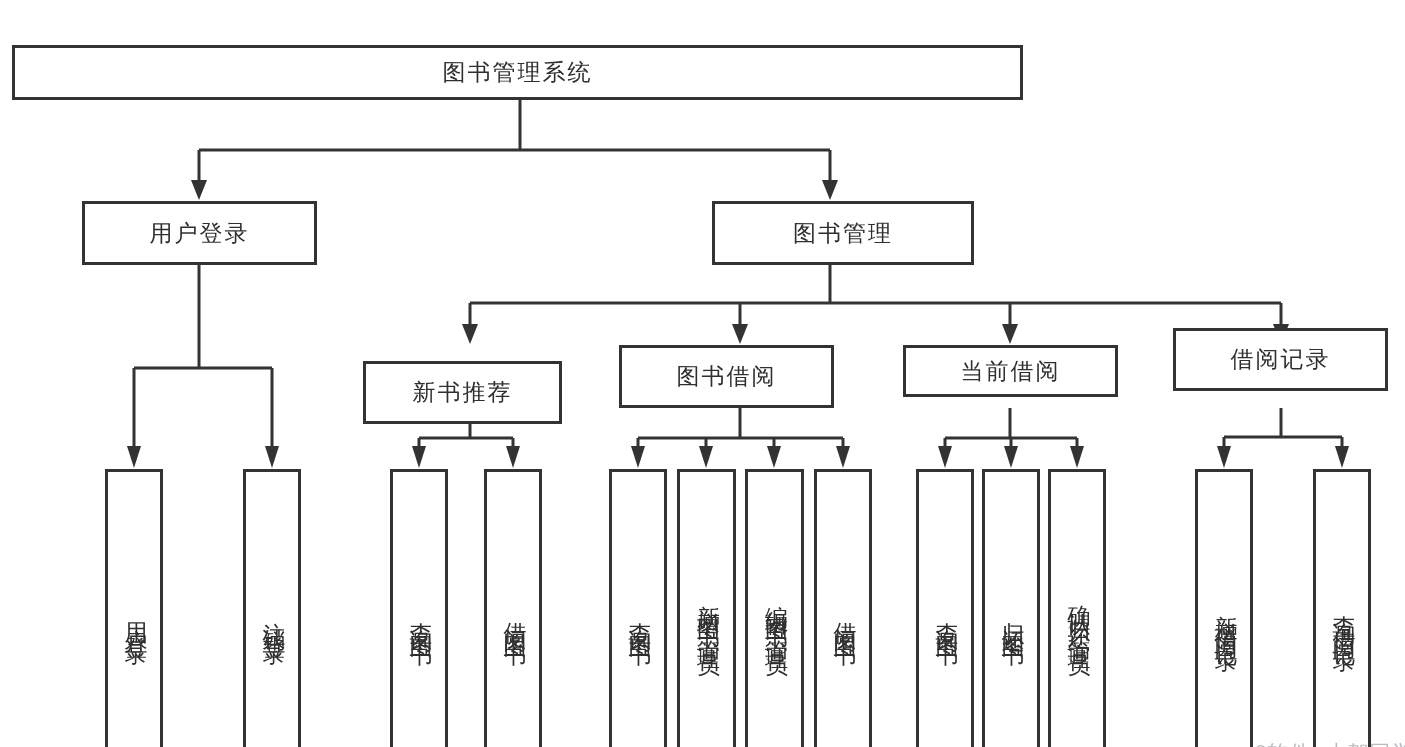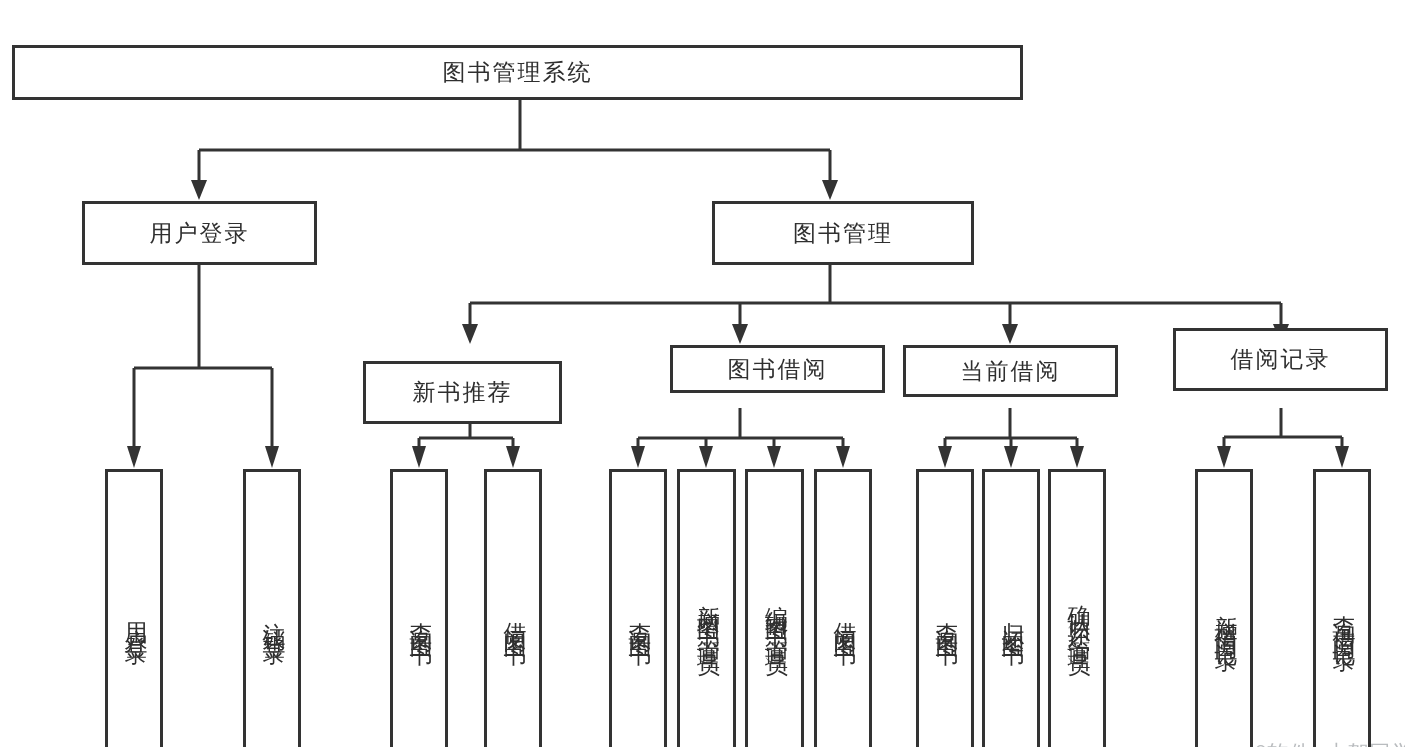--- a/index.html
+++ b/index.html
@@ -109,21 +109,21 @@
   <div class="box h" style="left:82px;top:169px;width:235px;height:64px">
     <span class="lbl">用户登录</span>
   </div>
   <div class="box h" style="left:712px;top:169px;width:262px;height:64px">
     <span class="lbl">图书管理</span>
   </div>
 
   <div class="box h" style="left:363px;top:329px;width:199px;height:63px">
     <span class="lbl">新书推荐</span>
   </div>
-  <div class="box h" style="left:670px;top:313px;width:215px;height:48px">
+  <div class="box h" style="left:619px;top:313px;width:215px;height:63px">
     <span class="lbl">图书借阅</span>
   </div>
   <div class="box h" style="left:903px;top:313px;width:215px;height:52px">
     <span class="lbl">当前借阅</span>
   </div>
   <div class="box h" style="left:1173px;top:296px;width:215px;height:63px">
     <span class="lbl">借阅记录</span>
   </div>
 
   <div class="box v" style="left:105px;top:437px;width:58px;height:298px">

